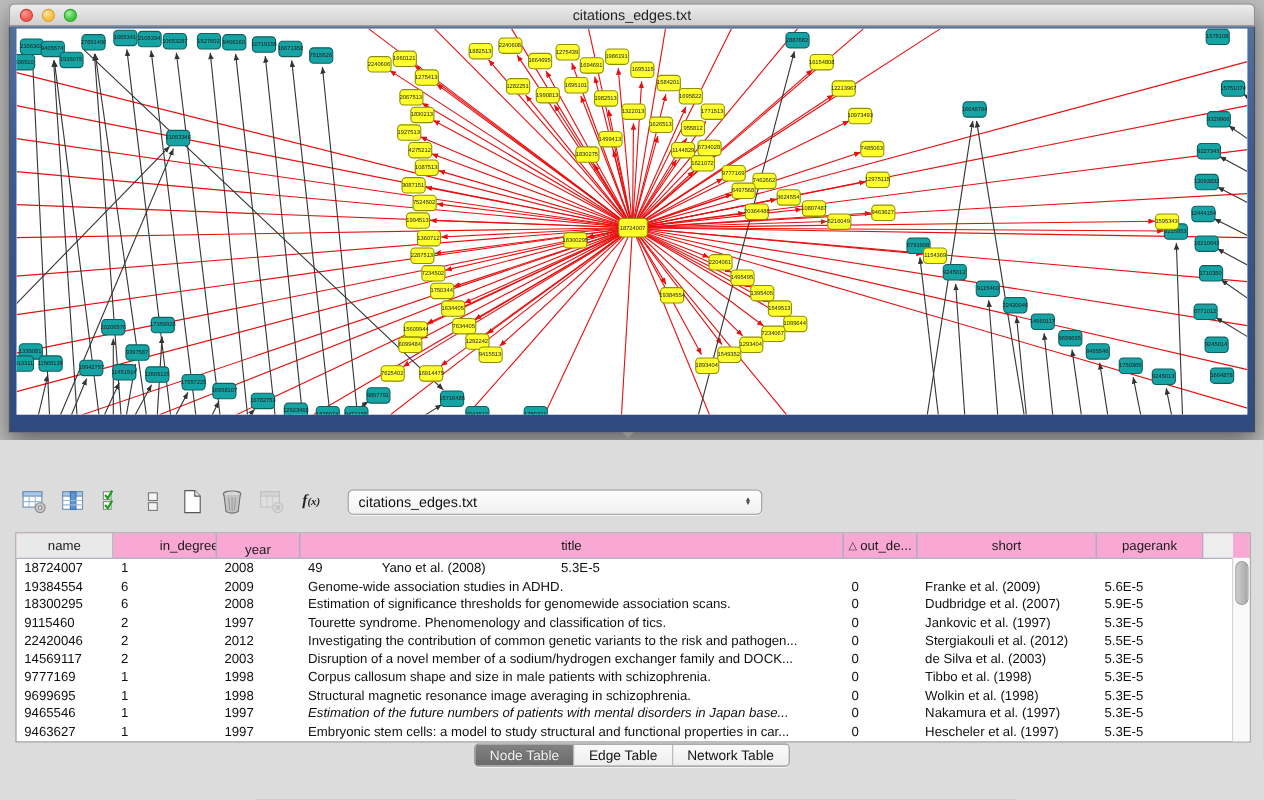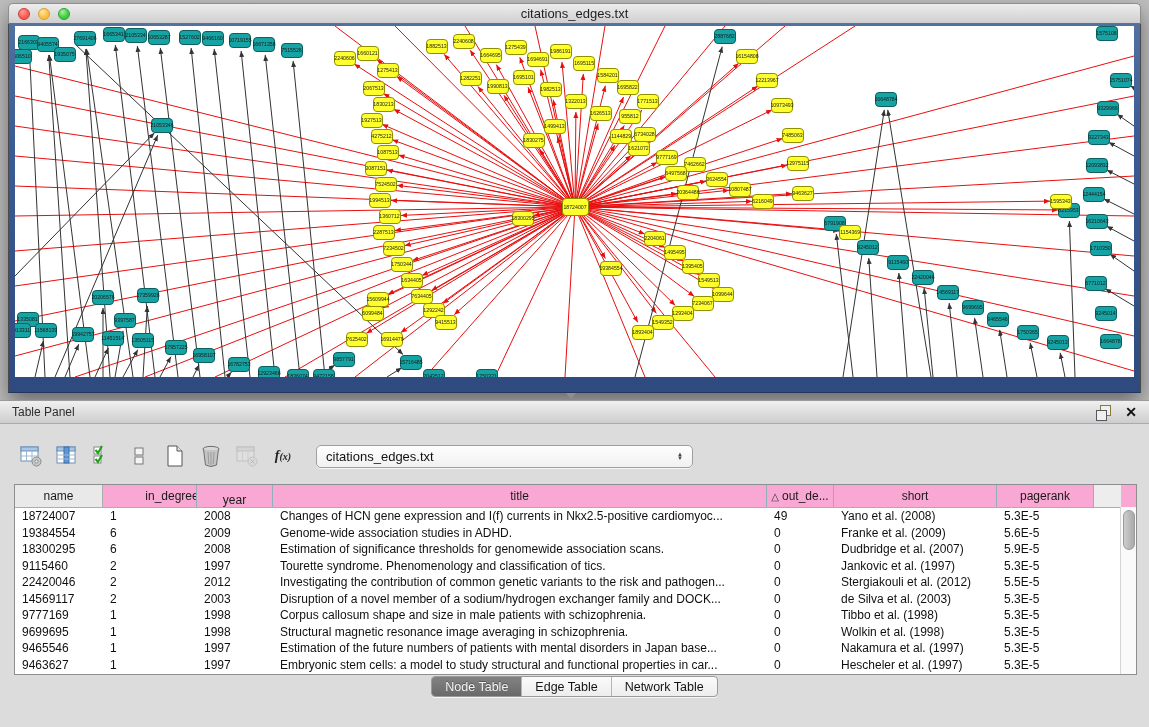--- a/index.html
+++ b/index.html
@@ -656,29 +656,20 @@
         </div>
         <div class="node y" style="left: 1035px; top: 167.5px;">
           <span>1595343</span>
         </div>
       </div>
   </div>
 </div>
 <div class="resize-notch"></div>
 
 <div class="table-panel">
-  <div class="panel-header">
-    <span class="panel-title">Table Panel</span>
-    <span class="ph-spacer"></span>
-    <span class="float-icon">
-        <span class="b"></span>
-        <span class="f"></span>
-      </span>
-    <span class="close-icon">✕</span>
-  </div>
 
   <div class="toolbar">
     <span class="tool-btn">
       <svg width="24" height="24">
           <rect x="2" y="3" width="17" height="14" fill="#fff" stroke="#6E8FB5"></rect>
           <rect x="2" y="3" width="17" height="4" fill="#A8C8E8" stroke="#6E8FB5"></rect>
           <line x1="7.5" y1="7" x2="7.5" y2="17" stroke="#9DB8D2"></line>
           <line x1="13" y1="7" x2="13" y2="17" stroke="#9DB8D2"></line>
           <line x1="2" y1="12" x2="19" y2="12" stroke="#9DB8D2"></line>
           <circle cx="17.5" cy="17.5" r="4.5" fill="#C8C8C8" stroke="#8a8a8a"></circle>
@@ -769,21 +760,20 @@
         <div class="th" style="width: 97px;">
           <span>pagerank</span>
         </div>
         <div class="th filler" style="width: 27px;"></div>
       </div>
     <div class="tbody" id="tbody">
         <div class="tr">
           <div class="td" style="width: 88px;">18724007</div>
           <div class="td" style="width: 94px;">1</div>
           <div class="td" style="width: 76px;">2008</div>
-          <div class="td" style="width: 494px;">Changes of HCN gene expression and I(f) currents in Nkx2.5-positive cardiomyoc...</div>
           <div class="td" style="width: 67px;">49</div>
           <div class="td" style="width: 163px;">Yano et al. (2008)</div>
           <div class="td" style="width: 97px;">5.3E-5</div>
         </div>
         <div class="tr">
           <div class="td" style="width: 88px;">19384554</div>
           <div class="td" style="width: 94px;">6</div>
           <div class="td" style="width: 76px;">2009</div>
           <div class="td" style="width: 494px;">Genome-wide association studies in ADHD.</div>
           <div class="td" style="width: 67px;">0</div>
@@ -841,21 +831,21 @@
           <div class="td" style="width: 76px;">1998</div>
           <div class="td" style="width: 494px;">Structural magnetic resonance image averaging in schizophrenia.</div>
           <div class="td" style="width: 67px;">0</div>
           <div class="td" style="width: 163px;">Wolkin et al. (1998)</div>
           <div class="td" style="width: 97px;">5.3E-5</div>
         </div>
         <div class="tr">
           <div class="td" style="width: 88px;">9465546</div>
           <div class="td" style="width: 94px;">1</div>
           <div class="td" style="width: 76px;">1997</div>
-          <div class="td" style="width: 494px;">Estimation of the future numbers of patients with mental disorders in Japan base...</div>
+          <div class="td" style="width: 494px; font-style: italic;">Estimation of the future numbers of patients with mental disorders in Japan base...</div>
           <div class="td" style="width: 67px;">0</div>
           <div class="td" style="width: 163px;">Nakamura et al. (1997)</div>
           <div class="td" style="width: 97px;">5.3E-5</div>
         </div>
         <div class="tr">
           <div class="td" style="width: 88px;">9463627</div>
           <div class="td" style="width: 94px;">1</div>
           <div class="td" style="width: 76px;">1997</div>
           <div class="td" style="width: 494px;">Embryonic stem cells: a model to study structural and functional properties in car...</div>
           <div class="td" style="width: 67px;">0</div>

